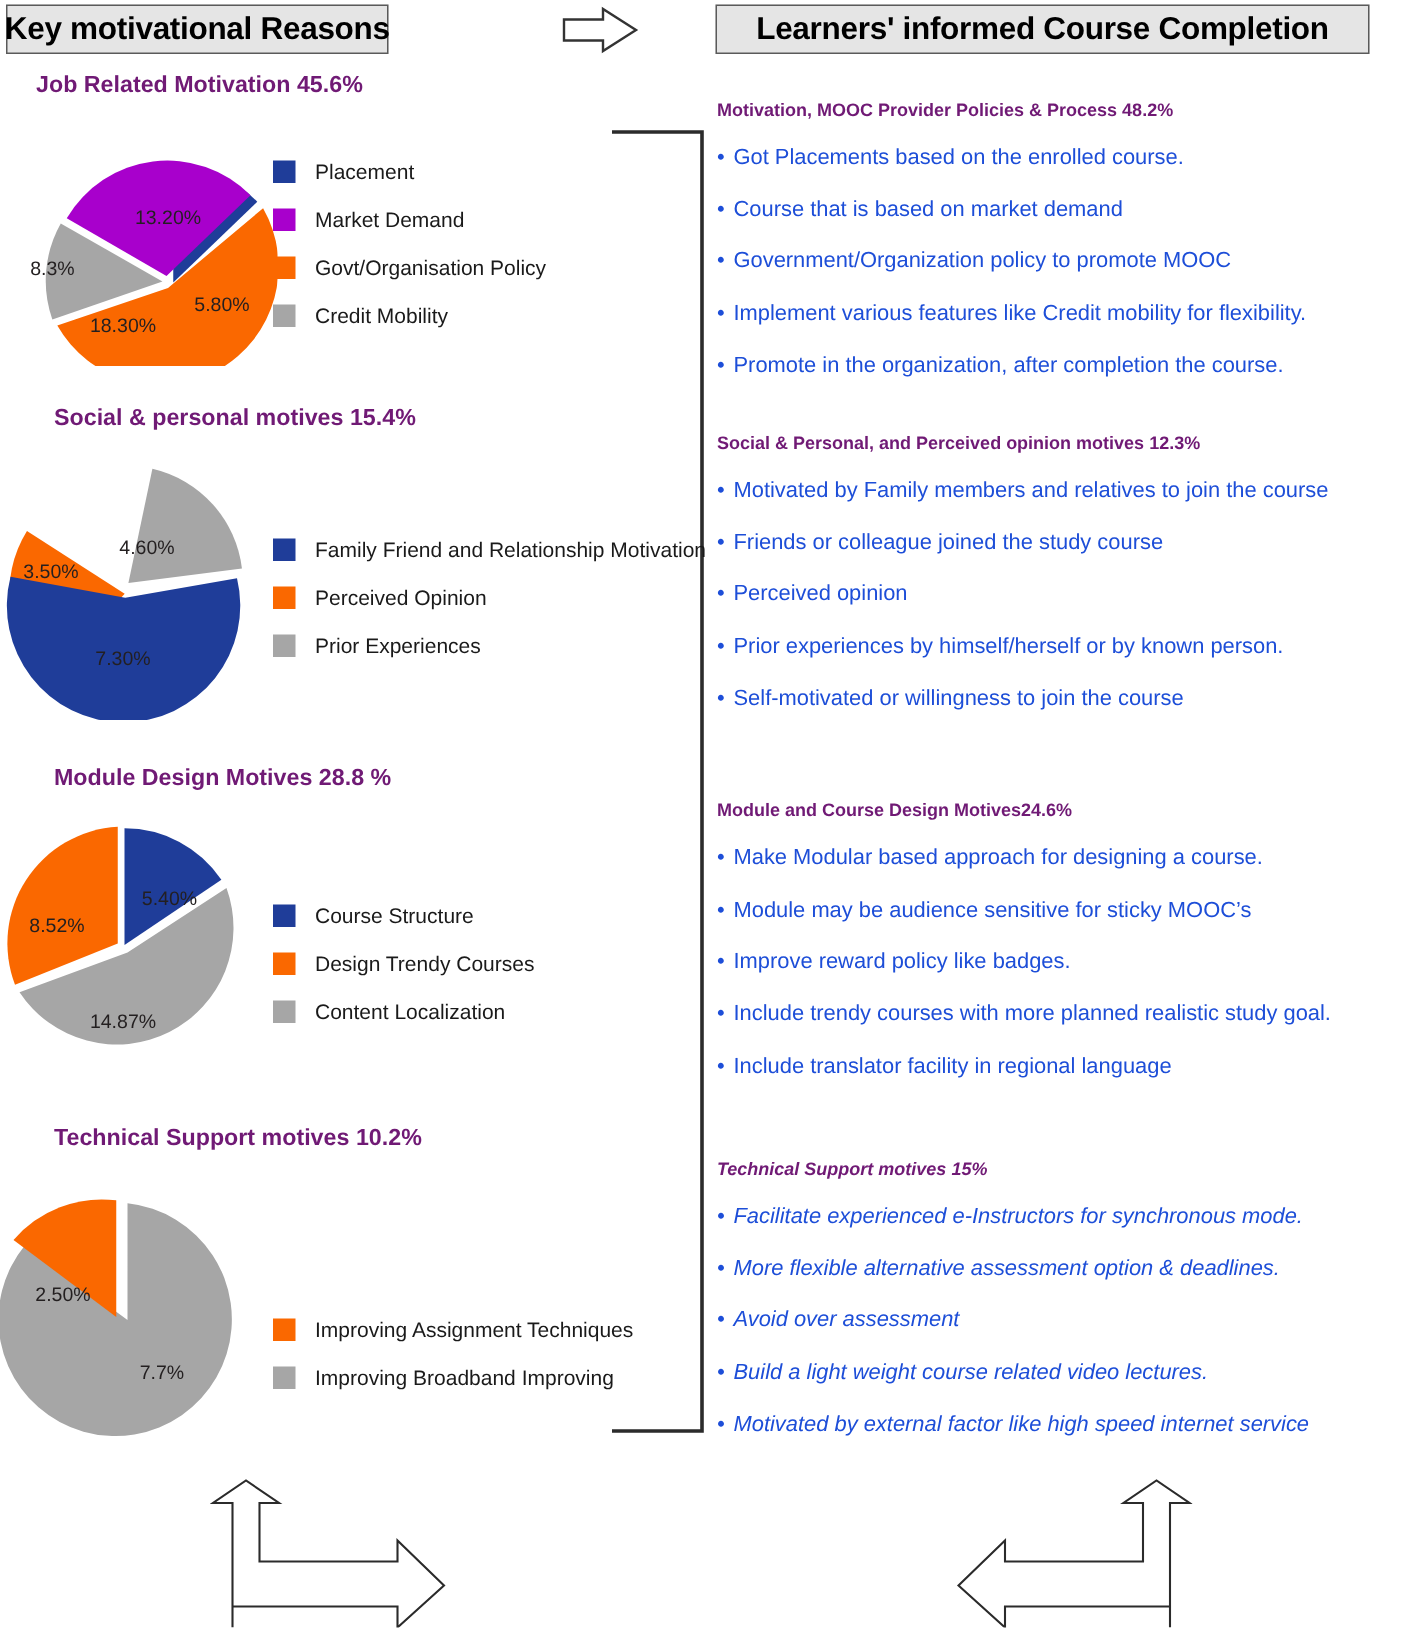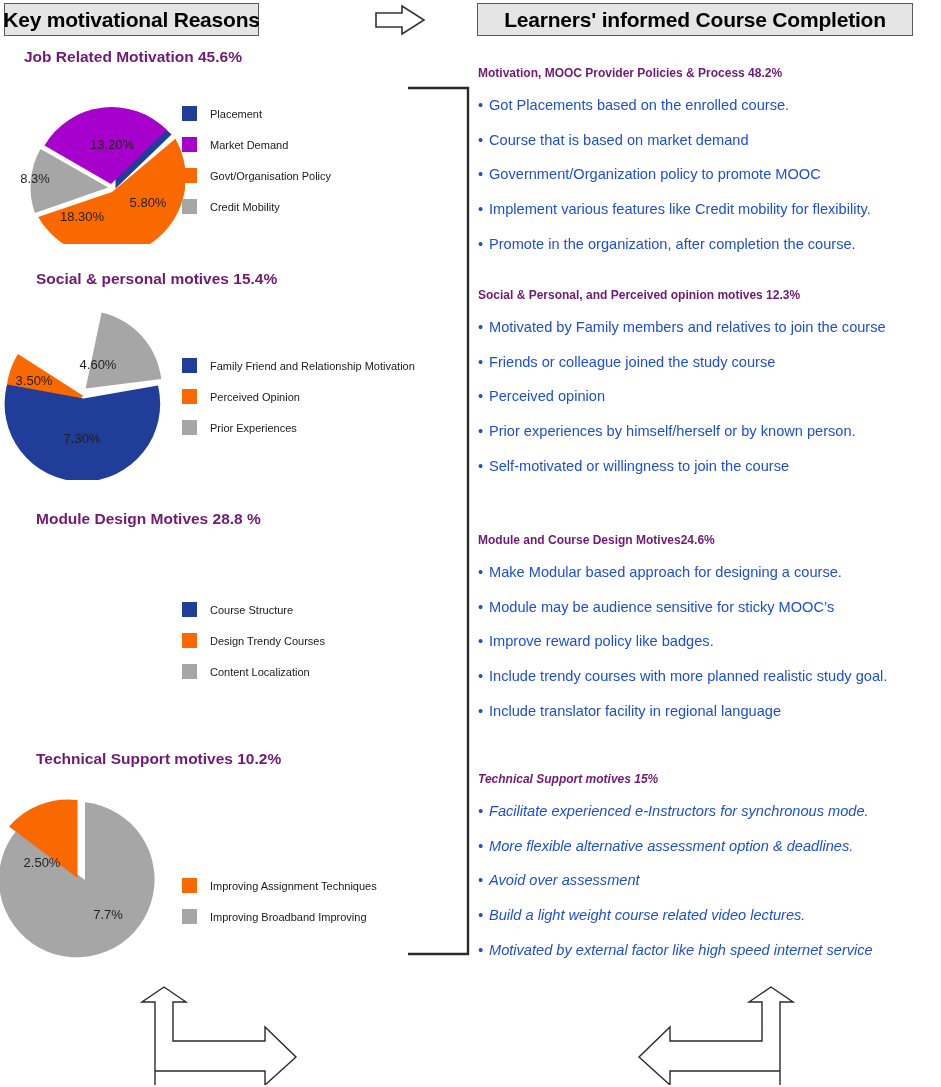--- a/index.html
+++ b/index.html
@@ -64,21 +64,21 @@
     align-items: center;
     margin-bottom: 16px;
   }
   .legend-swatch {
     width: 15px;
     height: 15px;
     flex: 0 0 15px;
     margin-right: 13px;
   }
   .legend-label {
-    font-size: 11px;
+    font-size: 14px;
     color: #1a1a1a;
     white-space: nowrap;
   }
   .slice-label {
     font-size: 13px;
     fill: #231f20;
     font-family: "Liberation Sans", sans-serif;
     text-anchor: middle;
     dominant-baseline: middle;
   }
@@ -219,20 +219,36 @@
       <div class="legend-row">
         <span class="legend-swatch" style="background:#A6A6A6"></span>
         <span class="legend-label">Prior Experiences</span>
       </div>
     </div>
   </div>
 
   <div class="pie-block" id="pie-block-3" style="top:510px; height:215px;">
     <div class="pie-title" style="left:36px; top:0;">Module Design Motives 28.8 %</div>
 
+    <div class="pie-svg" style="left:0px; top:30px;">
+      <svg width="185" height="180" viewBox="0 0 185 180">
+        <g>
+          <path d="M 92.0 90.0 L 92.0 12.2 A 77.8 77.8 0 0 1 156.6 46.5 Z" transform="translate(-9,0)" fill="#1F3D99"></path>
+        </g>
+        <g>
+          <path d="M 87.5 89.0 L 87.5 11.2 A 77.8 77.8 0 0 0 19.0 116.5 Z" transform="translate(-9,0)" fill="#FA6800"></path>
+        </g>
+        <g>
+          <path d="M 94.0 95.0 L 22.0 121.5 A 77.8 77.8 0 0 0 160.0 52.0 Z" transform="translate(-9,0)" fill="#A6A6A6"></path>
+        </g>
+        <text class="slice-label" x="113" y="60">5.40%</text>
+        <text class="slice-label" x="38" y="78">8.52%</text>
+        <text class="slice-label" x="82" y="142">14.87%</text>
+      </svg>
+    </div>
 
     <div class="pie-legend" style="left:182px; top:92px;">
       <div class="legend-row">
         <span class="legend-swatch" style="background:#1F3D99"></span>
         <span class="legend-label">Course Structure</span>
       </div>
       <div class="legend-row">
         <span class="legend-swatch" style="background:#FA6800"></span>
         <span class="legend-label">Design Trendy Courses</span>
       </div>

